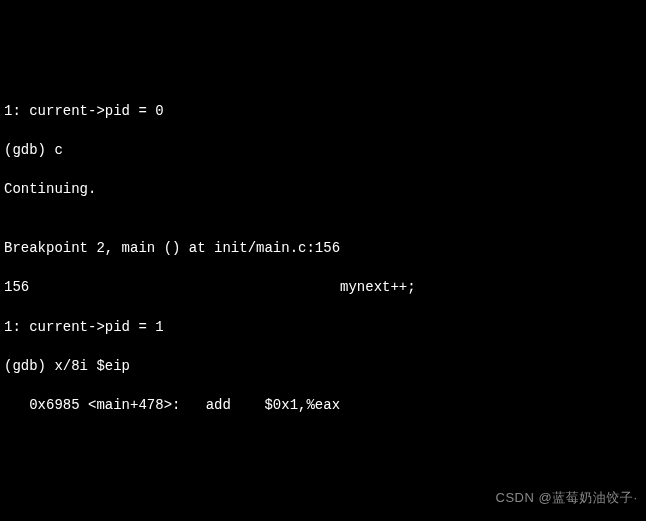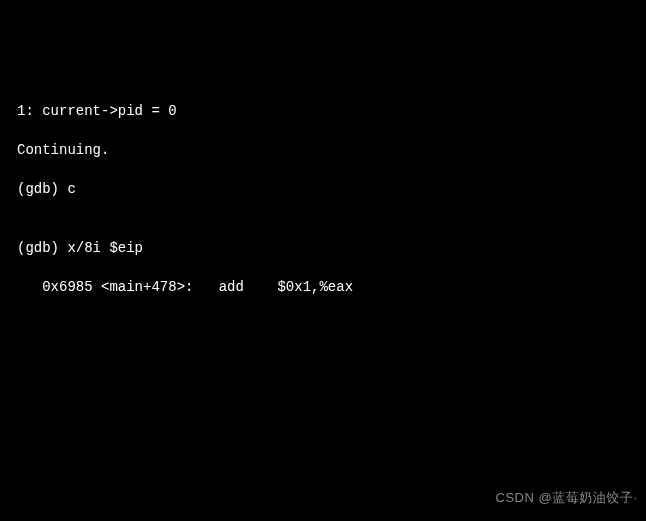--- a/index.html
+++ b/index.html
@@ -9,42 +9,45 @@
       font-family: 'Courier New', Consolas, monospace;
       font-size: 14px;
       line-height: 1.4;
       padding: 4px;
       width: 646px;
       height: 521px;
       overflow: hidden;
       position: relative;
       white-space: pre;
     }
-    .term-line { white-space: pre; margin-left: 13px; }
+    .term-line { white-space: pre; }
     .watermark {
       position: absolute;
       right: 8px;
       bottom: 14px;
       color: #888;
       font-size: 13px;
       font-family: sans-serif;
       letter-spacing: 0.5px;
       text-align: right;
     }
   </style>
 </head>
 <body>
 
 
 
 <div>
 <div class="term-line">1: current-&gt;pid = 0</div>
+<div class="term-line">(gdb) c</div>
 <div class="term-line">Continuing.</div>
-<div class="term-line">(gdb) c</div>
 <div class="term-line"></div>
+<div class="term-line">Breakpoint 2, main () at init/main.c:156</div>
+<div class="term-line">156                                     mynext++;</div>
+<div class="term-line">1: current-&gt;pid = 1</div>
 <div class="term-line">(gdb) x/8i $eip</div>
 <div class="term-line">   0x6985 &lt;main+478&gt;:   add    $0x1,%eax</div>
 
 
 
 
 
 
 
 

